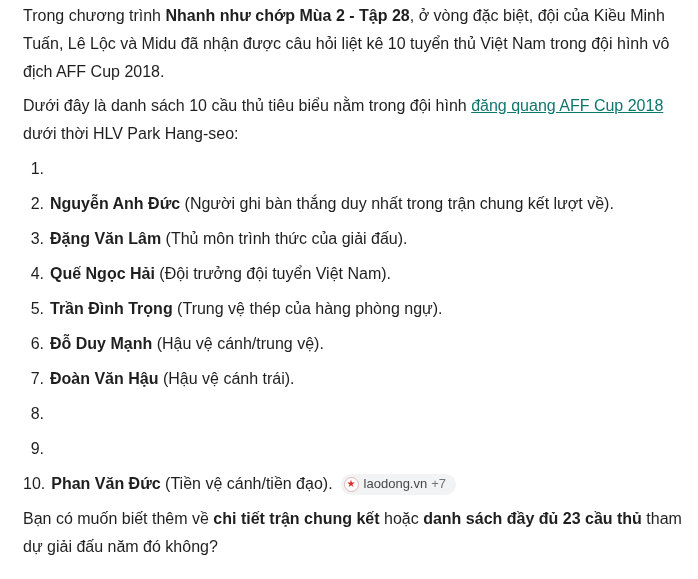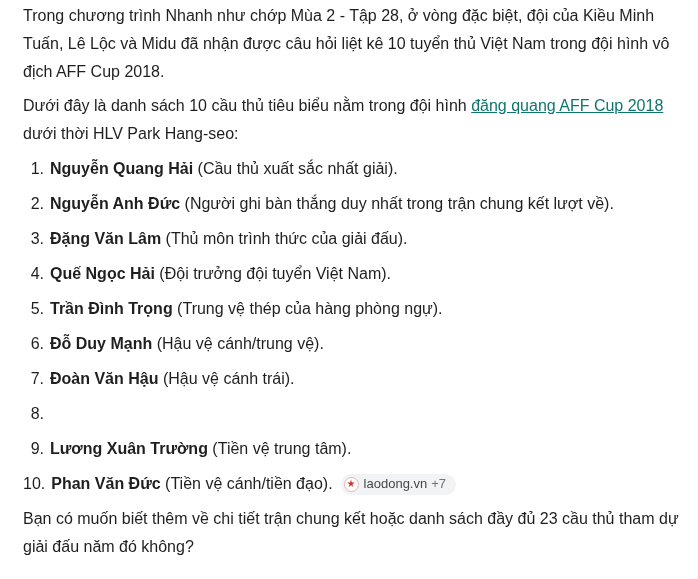--- a/index.html
+++ b/index.html
@@ -16,21 +16,21 @@
     color: #1f1f1f;
     -webkit-font-smoothing: antialiased;
   }
   .content {
     padding: 2px 14px 0 23px;
   }
   .para {
     margin: 0 0 6px 0;
     line-height: 28px;
   }
-  .seg-bold { font-weight: normal; }
+  .seg-bold { font-weight: bold; }
   a.seg-link {
     color: #0f766e;
     text-decoration: underline;
     cursor: pointer;
   }
   .player-list {
     margin: 7px 0 6px 0;
   }
   .list-item {
     display: flex;
@@ -90,21 +90,20 @@
 <div class="content">
 
   <p class="para"><span class="seg-normal">Trong chương trình </span><span class="seg-bold">Nhanh như chớp Mùa 2 - Tập 28</span><span class="seg-normal">, ở vòng đặc biệt, đội của Kiều Minh Tuấn, Lê Lộc và Midu đã nhận được câu hỏi liệt kê 10 tuyển thủ Việt Nam trong đội hình vô địch AFF Cup 2018.</span></p>
 
   <p class="para"><span class="seg-normal">Dưới đây là danh sách 10 cầu thủ tiêu biểu nằm trong đội hình </span><a class="seg-link">đăng quang AFF Cup 2018</a><span class="seg-normal"> dưới thời HLV Park Hang-seo:</span></p>
 
   <div class="player-list">
 
       <div class="list-item">
         <span class="num">1.</span>
-        <span class="item-text"><b class="player-name">Nguyễn Quang Hải</b><span> (Cầu thủ xuất sắc nhất giải).</span></span>
       </div>
 
       <div class="list-item">
         <span class="num">2.</span>
         <span class="item-text"><b class="player-name">Nguyễn Anh Đức</b><span> (Người ghi bàn thắng duy nhất trong trận chung kết lượt về).</span></span>
       </div>
 
       <div class="list-item">
         <span class="num">3.</span>
         <span class="item-text"><b class="player-name">Đặng Văn Lâm</b><span> (Thủ môn trình thức của giải đấu).</span></span>
@@ -129,21 +128,20 @@
         <span class="num">7.</span>
         <span class="item-text"><b class="player-name">Đoàn Văn Hậu</b><span> (Hậu vệ cánh trái).</span></span>
       </div>
 
       <div class="list-item">
         <span class="num">8.</span>
       </div>
 
       <div class="list-item">
         <span class="num">9.</span>
-        <span class="item-text"><b class="player-name">Lương Xuân Trường</b><span> (Tiền vệ trung tâm).</span></span>
       </div>
 
       <div class="list-item">
         <span class="num">10.</span>
         <span class="item-text"><b class="player-name">Phan Văn Đức</b><span> (Tiền vệ cánh/tiền đạo).</span><span class="badge">
             <span class="badge-icon">
               <span class="star">★</span>
             </span>
             <span class="badge-label">laodong.vn</span>
             <span class="badge-count">+7</span>

